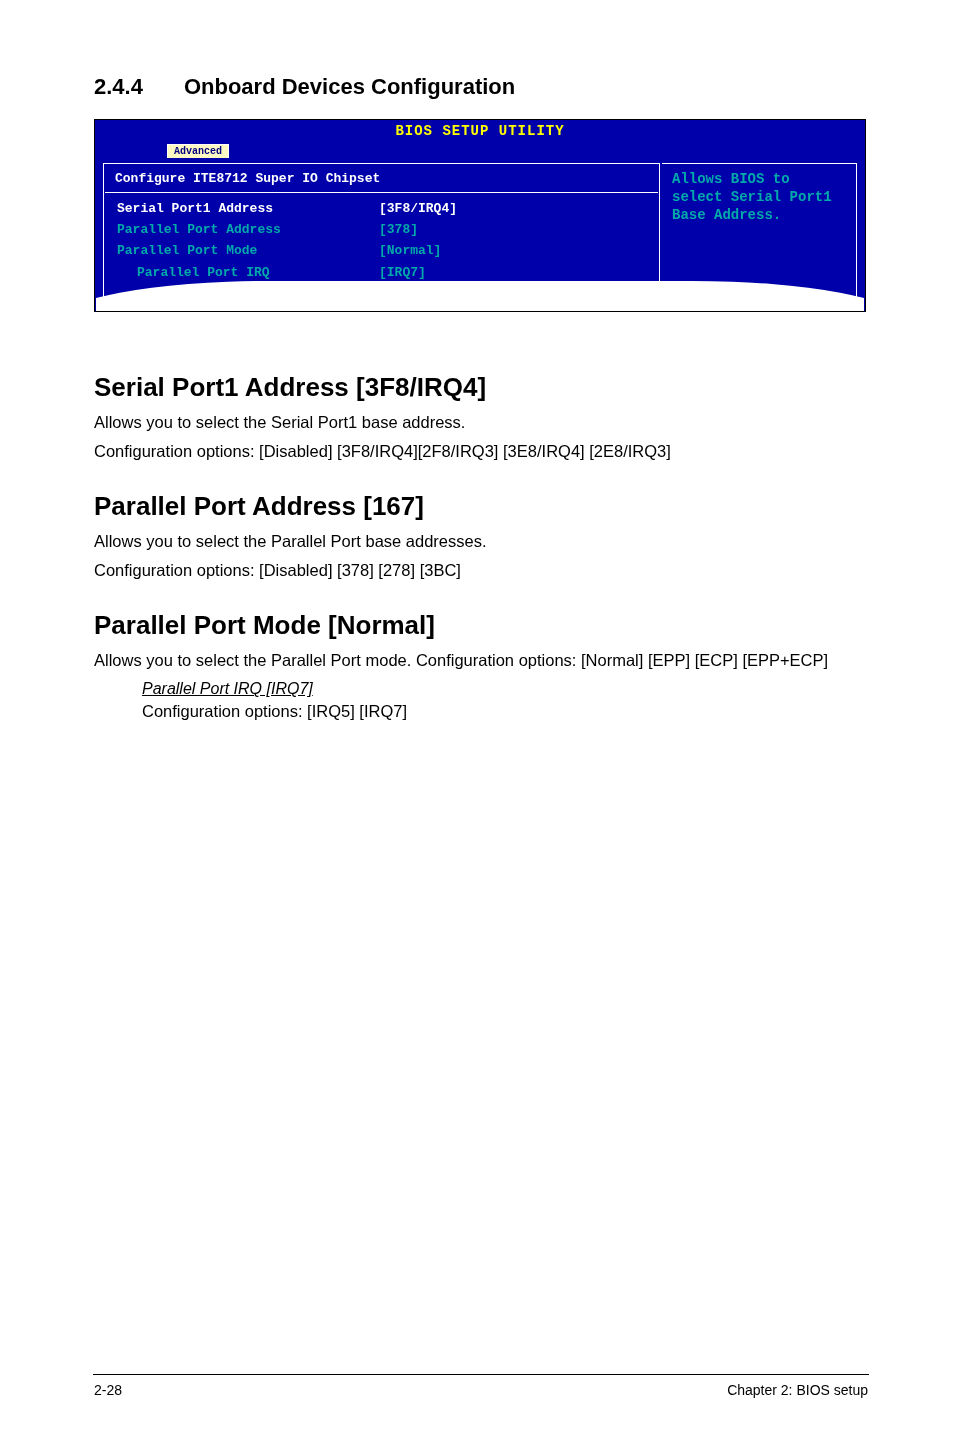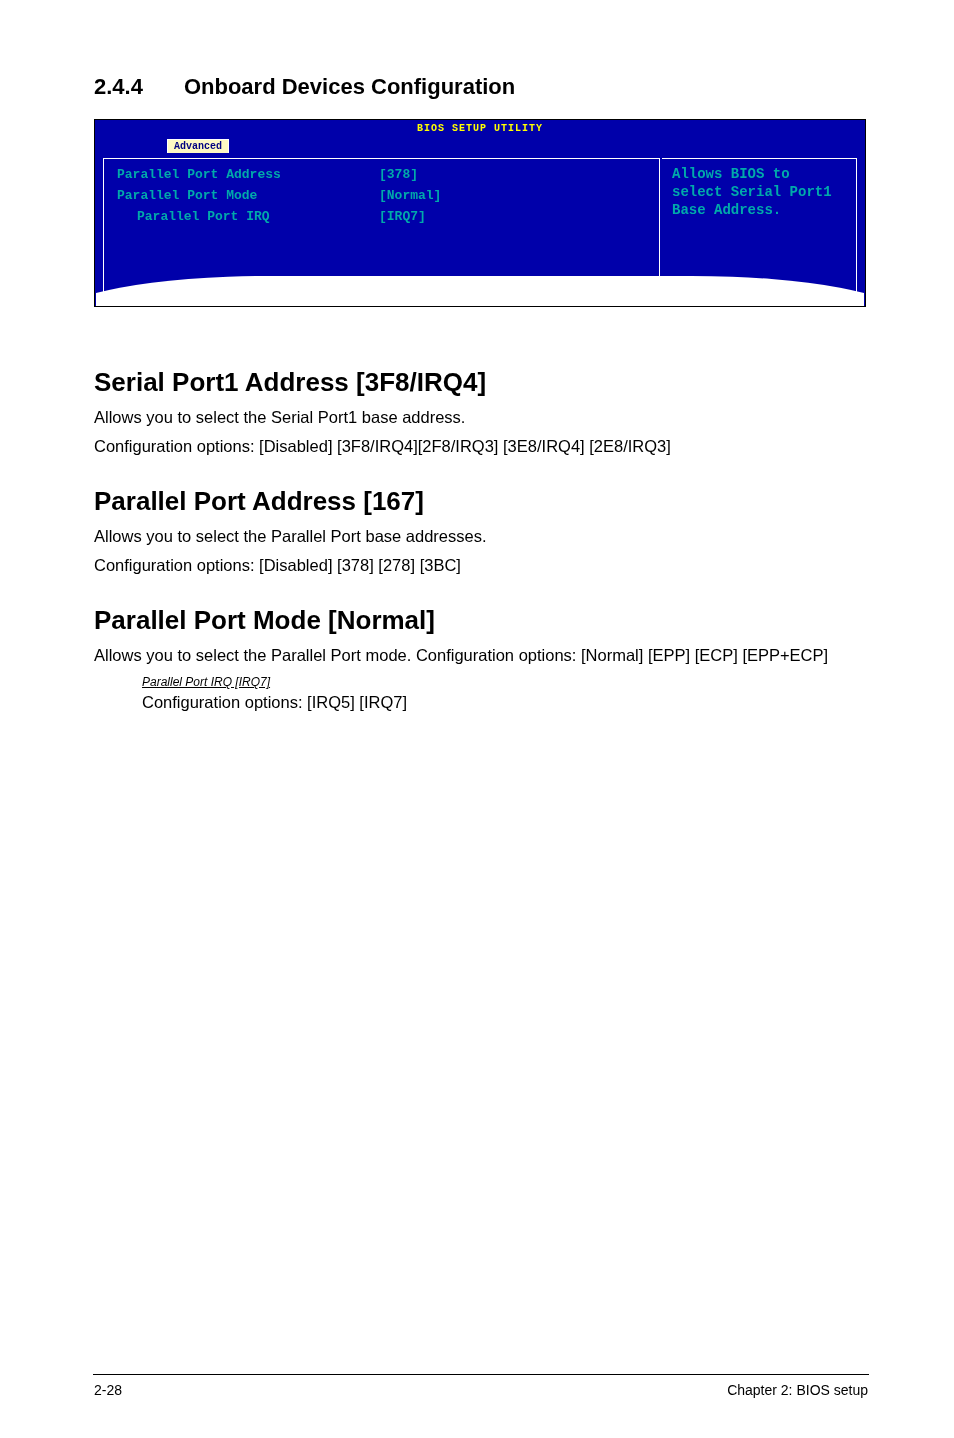--- a/index.html
+++ b/index.html
@@ -30,21 +30,21 @@
       background: #0000aa;
       border: 1px solid #000;
       position: relative;
       margin-bottom: 10px;
     }
     .bios-header {
       background: #0000aa;
       color: #ffff00;
       text-align: center;
       font-family: "Courier New", monospace;
-      font-size: 10px;
+      font-size: 14px;
       font-weight: bold;
       padding: 2px 0 0 0;
       letter-spacing: 1px;
     }
     .bios-tab-row {
       background: #0000aa;
       padding: 0 0 2px 70px;
     }
     .bios-tab {
       display: inline-block;
@@ -151,21 +151,21 @@
       line-height: 1.4;
       margin-bottom: 6px;
     }
     .sub-item {
       margin-left: 48px;
       margin-top: 8px;
     }
     .sub-item-title {
       text-decoration: underline;
       font-style: italic;
-      font-size: 12px;
+      font-size: 16px;
       margin-bottom: 2px;
     }
     .footer {
       position: absolute;
       bottom: 40px;
       left: 90px;
       right: 86px;
       border-top: 1px solid #000;
       padding-top: 6px;
       font-size: 14px;
@@ -181,21 +181,26 @@
 </div>
 
 <div class="bios-wrapper">
   <div class="bios-box">
     <div class="bios-header">BIOS SETUP UTILITY</div>
     <div class="bios-tab-row">
       <span class="bios-tab">Advanced</span>
     </div>
     <div class="bios-body">
       <div class="bios-left">
+        <div class="bios-left-header">Configure ITE8712 Super IO Chipset</div>
         <div class="bios-left-content">
+          <div class="bios-row highlight-row">
+            <span class="bios-label">Serial Port1 Address</span>
+            <span class="bios-value">[3F8/IRQ4]</span>
+          </div>
           <div class="bios-row normal-row">
             <span class="bios-label">Parallel Port Address</span>
             <span class="bios-value">[378]</span>
           </div>
           <div class="bios-row normal-row">
             <span class="bios-label">Parallel Port Mode</span>
             <span class="bios-value">[Normal]</span>
           </div>
           <div class="bios-row normal-row">
             <span class="bios-label indent">Parallel Port IRQ</span>

